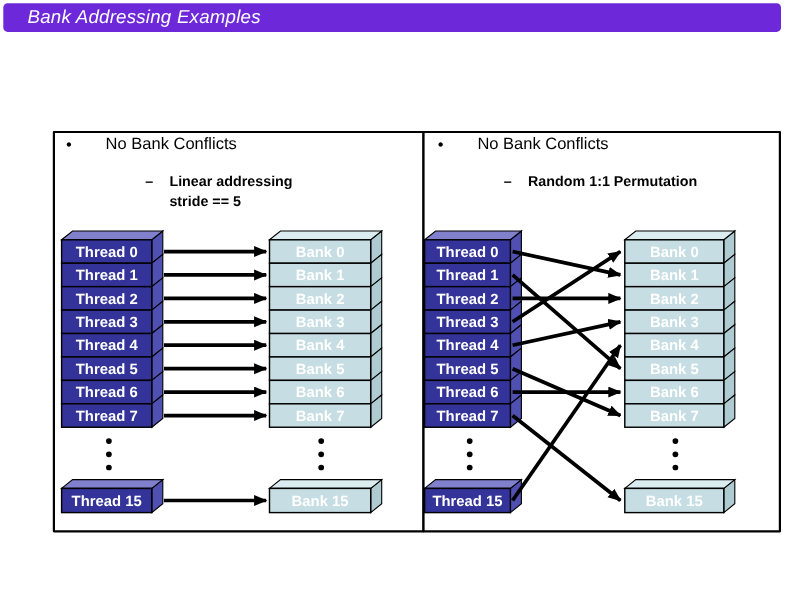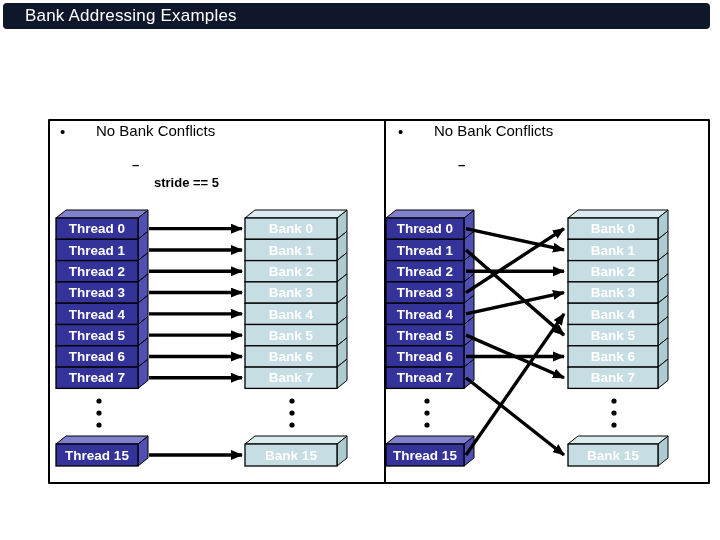--- a/index.html
+++ b/index.html
@@ -20,35 +20,37 @@
   .panel-right { left:384px; width:326px; }
   .txt { position:absolute; white-space:nowrap; color:#000; }
   .h-main { font-size:15px; font-weight:500; }
   .h-sub  { font-size:13px; font-weight:600; }
   svg.overlay { position:absolute; left:0; top:0; pointer-events:none; }
 </style>
 </head>
 <body>
 
 <div class="slide">
-  <div class="title-bar" id="titlebar" style="background: #0f172a;">
+  <div class="title-bar" id="titlebar" style="background: #6d28d9; font-style: italic;">
     <span>Bank Addressing Examples</span>
   </div>
 
   <div class="panel panel-left"></div>
   <div class="panel panel-right"></div>
 
   <div class="txt h-main" style="left:60px;  top:123px;">•</div>
   <div class="txt h-main" style="left:96px;  top:122px;">No Bank Conflicts</div>
   <div class="txt h-sub" style="left:132px; top:157px;">–</div>
+  <div class="txt h-sub" style="left:154px; top:157px;">Linear addressing</div>
   <div class="txt h-sub" style="left:154px; top:175px;">stride == 5</div>
 
   <div class="txt h-main" style="left:398px; top:123px;">•</div>
   <div class="txt h-main" style="left:434px; top:122px;">No Bank Conflicts</div>
   <div class="txt h-sub" style="left:458px; top:157px;">–</div>
+  <div class="txt h-sub" style="left:480px; top:157px;">Random 1:1 Permutation</div>
 
   <svg class="overlay" id="diagram" width="720" height="540" viewBox="0 0 720 540">
       <defs>
         <marker id="ah" markerUnits="userSpaceOnUse" markerWidth="13" markerHeight="11" refX="11" refY="5" orient="auto">
           <path d="M0,0 L12,5 L0,10 Z" fill="#000000"></path>
         </marker>
       </defs>
       <polygon points="337,218 347,210 347,231.3 337,239.3" fill="#aecbd2" stroke="#000" stroke-width="1"></polygon>
       <polygon points="245,218 255,210 347,210 337,218" fill="#daecf0" stroke="#000" stroke-width="1"></polygon>
       <rect x="245" y="218" width="92" height="21.3" fill="#c6dee3" stroke="#000" stroke-width="1.3"></rect>

